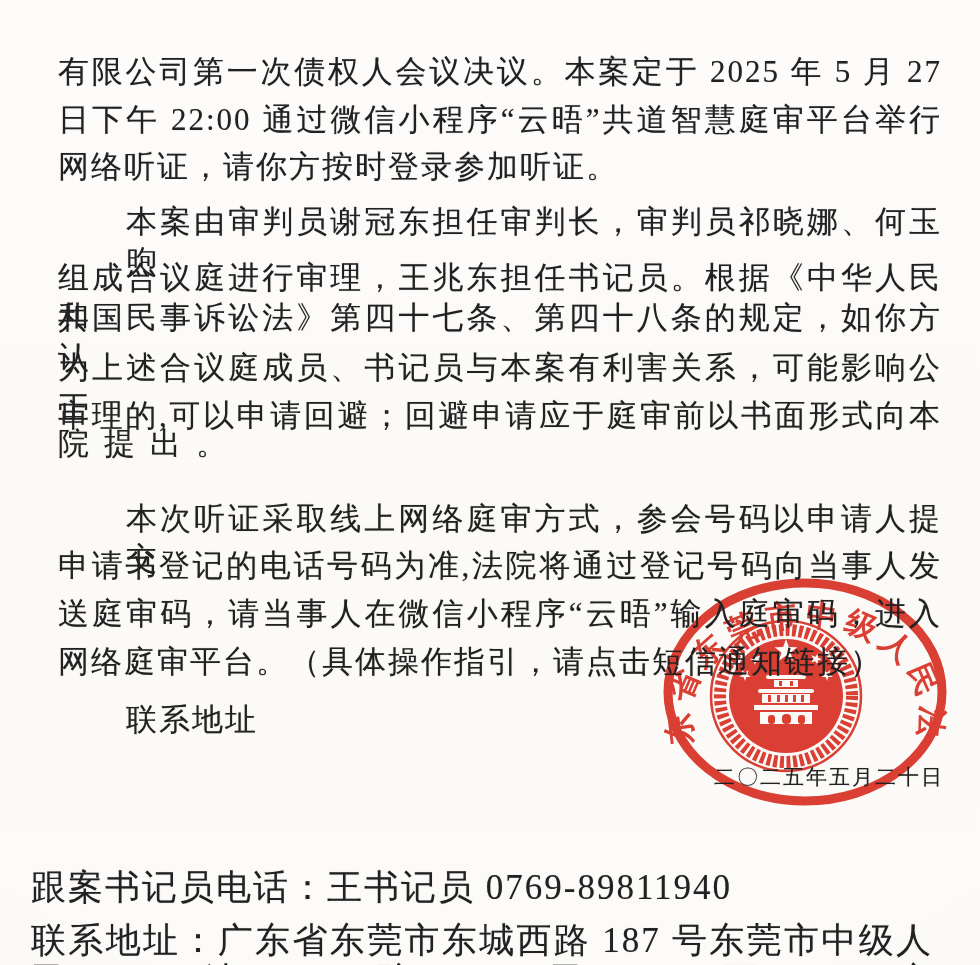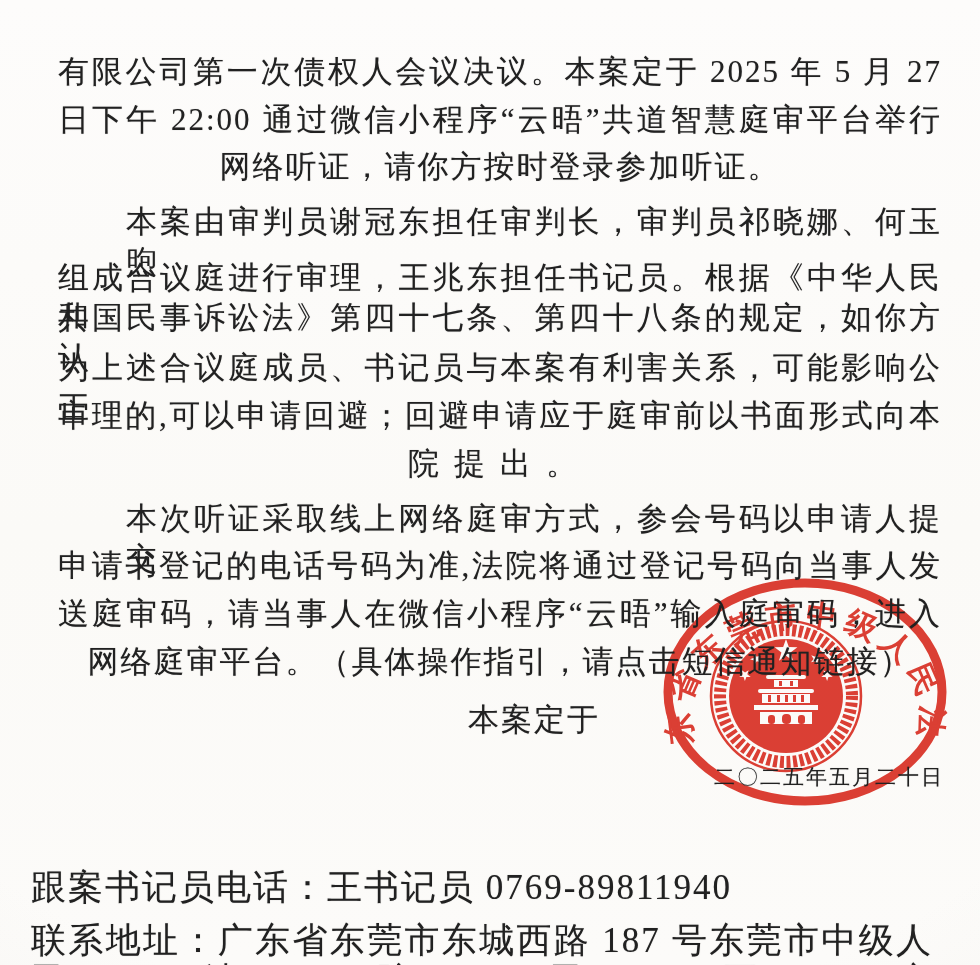--- a/index.html
+++ b/index.html
@@ -13,21 +13,20 @@
     font-family:"Liberation Serif","DejaVu Serif",serif;
     color:#212121;
   }
   .doc-line{
     position:absolute;
     left:58px;width:884px;height:42px;
     font-size:31px;line-height:40px;
     letter-spacing:2px;
     white-space:nowrap;
     text-shadow:0 0 1px rgba(40,40,40,.35);
-    text-align:center;
   }
   .j{ 
     white-space:normal;
     text-align:justify;
     text-align-last:justify;
     text-justify:inter-character;
   }
   .ind{padding-left:68px;width:816px;}
   .spread{letter-spacing:15px;}
   .date-line{
@@ -115,25 +114,25 @@
   </svg>
 
   <div class="doc-line j" style="top:52px">有限公司第一次债权人会议决议。本案定于 2025 年 5 月 27</div>
   <div class="doc-line j" style="top:100px">日下午 22:00 通过微信小程序“云晤”共道智慧庭审平台举行</div>
   <div class="doc-line" style="top:147px">网络听证，请你方按时登录参加听证。</div>
   <div class="doc-line j ind" style="top:202px">本案由审判员谢冠东担任审判长，审判员祁晓娜、何玉煦</div>
   <div class="doc-line j" style="top:258px">组成合议庭进行审理，王兆东担任书记员。根据《中华人民共</div>
   <div class="doc-line j" style="top:298px">和国民事诉讼法》第四十七条、第四十八条的规定，如你方认</div>
   <div class="doc-line j" style="top:348px">为上述合议庭成员、书记员与本案有利害关系，可能影响公正</div>
   <div class="doc-line j" style="top:396px">审理的,可以申请回避；回避申请应于庭审前以书面形式向本</div>
-  <div class="doc-line spread" style="top:444px">院提出。</div>
+  <div class="doc-line spread" style="top:424px">院提出。</div>
   <div class="doc-line j ind" style="top:499px">本次听证采取线上网络庭审方式，参会号码以申请人提交</div>
   <div class="doc-line j" style="top:546px">申请书登记的电话号码为准,法院将通过登记号码向当事人发</div>
   <div class="doc-line j" style="top:594px">送庭审码，请当事人在微信小程序“云晤”输入庭审码，进入</div>
   <div class="doc-line" style="top:642px">网络庭审平台。（具体操作指引，请点击短信通知链接）</div>
-  <div class="doc-line ind" style="top:700px">本案定于</div>
+  <div class="doc-line ind" style="top:700px">联系地址</div>
 
   <div class="date-line">二〇二五年五月二十日</div>
 
   <div class="footer-line" style="top:868px">跟案书记员电话：王书记员  0769-89811940</div>
   <div class="footer-line j" style="top:921px">联系地址：广东省东莞市东城西路 187 号东莞市中级人民法院民五庭</div>
 
 </div>
 
 </body></html>

